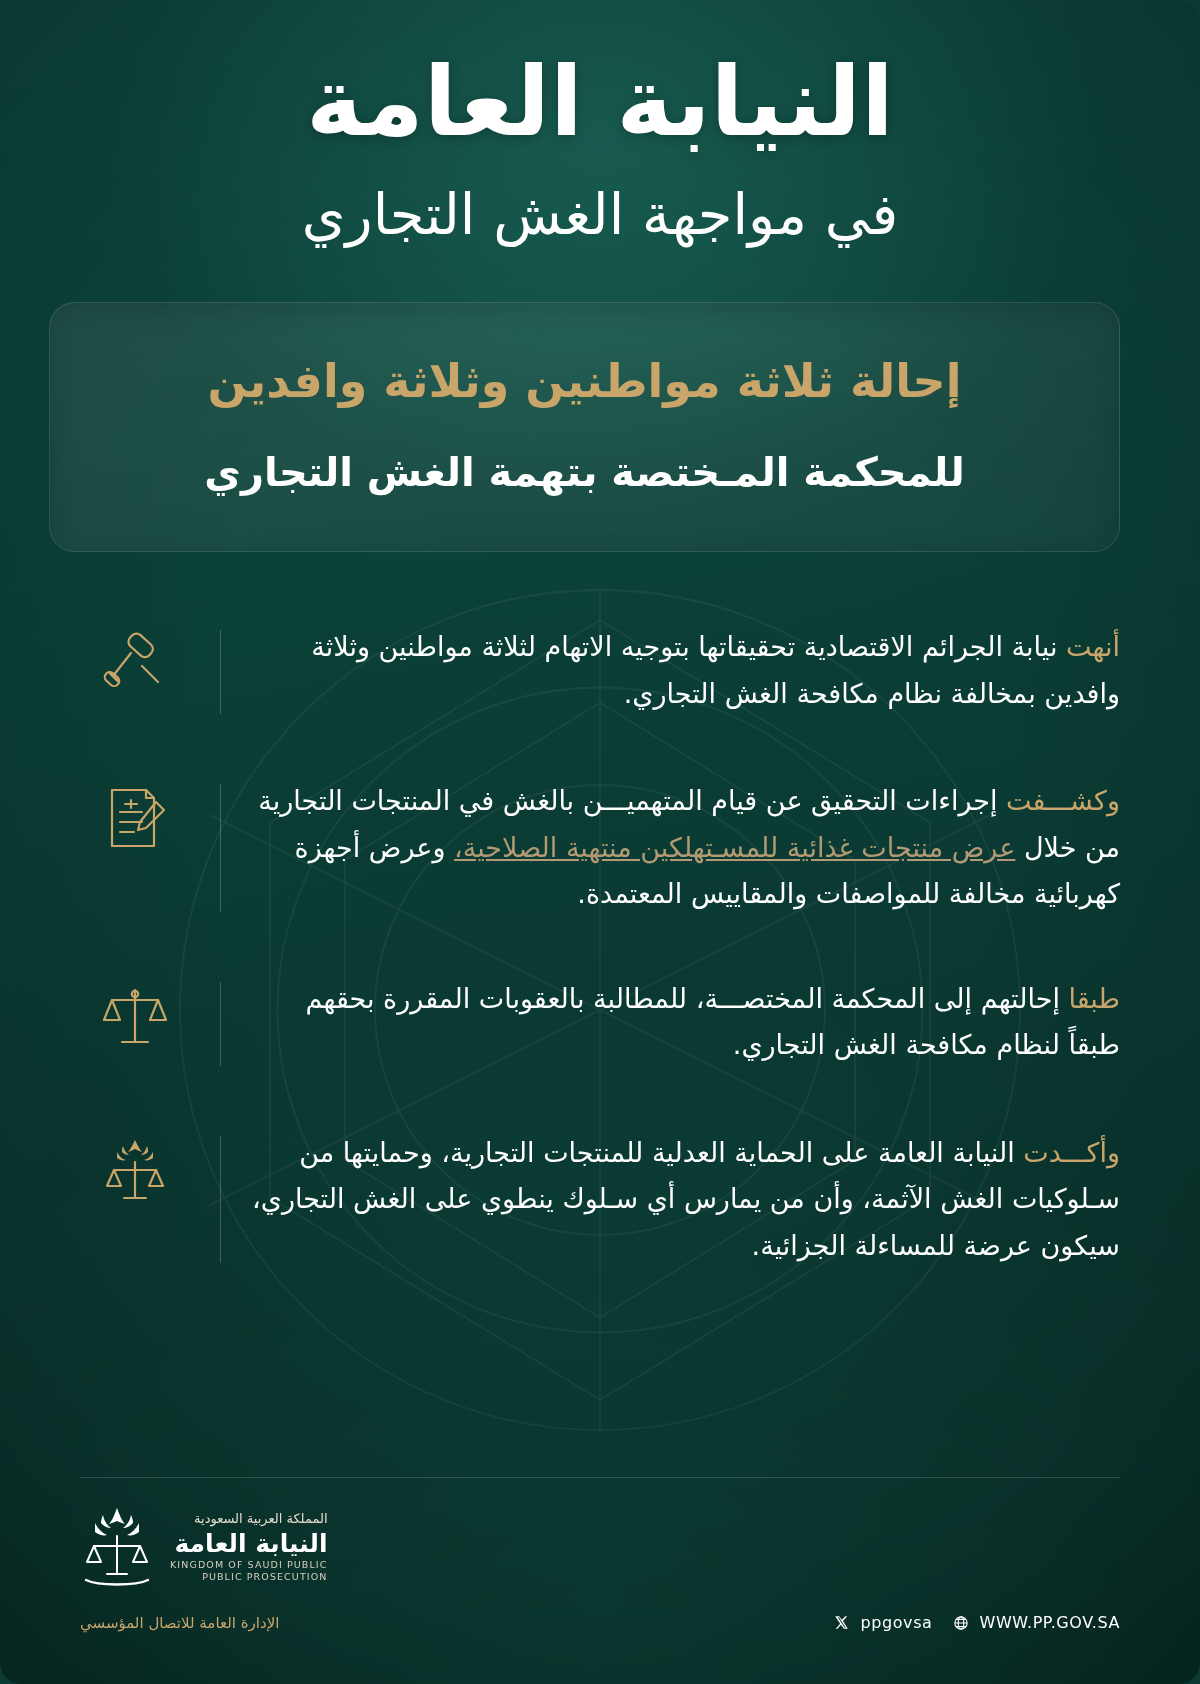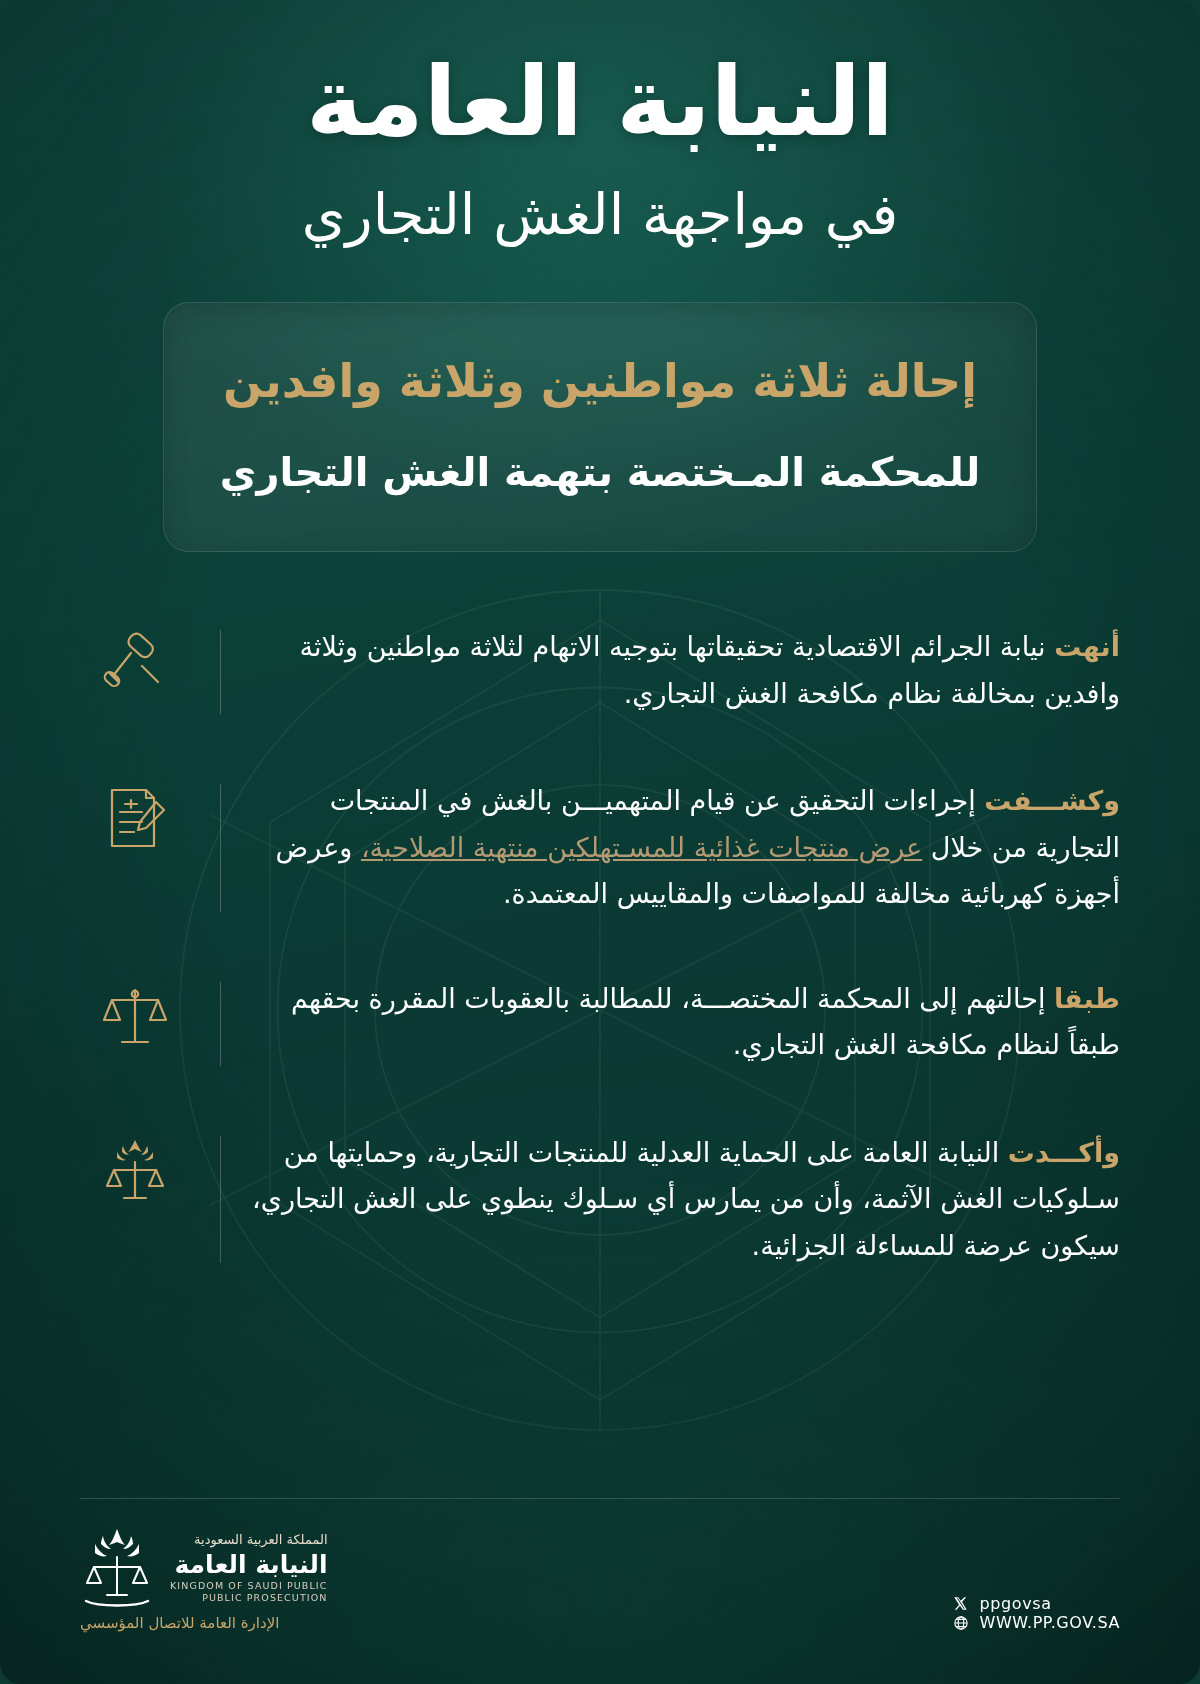--- a/index.html
+++ b/index.html
@@ -72,21 +72,21 @@
     color: #ffffff;
     font-size: 56px;
     font-weight: normal;
     margin-top: 14px;
     line-height: 1.4;
   }
 
   
   .headline-card {
     margin: 48px auto 0;
-    width: 874px;
+    width: 1071px;
     background: linear-gradient(160deg, rgba(255,255,255,0.085) 0%, rgba(255,255,255,0.045) 100%);
     border: 1px solid rgba(255,255,255,0.09);
     border-radius: 26px;
     padding: 44px 54px 48px;
     text-align: center;
     box-shadow: 0 6px 26px rgba(0,0,0,0.16) inset;
   }
   .headline-main {
     color: #c9a56a;
     font-size: 46px;
@@ -134,21 +134,21 @@
   }
   .point-text {
     flex: 1 1 auto;
     color: #ffffff;
     font-size: 27px;
     line-height: 1.72;
     text-align: right;
   }
   .point-text .lead {
     color: #c9a56a;
-    font-weight: bold;
+    font-weight: normal;
     margin-top: 13px;
   }
   .point-text .muted {
     color: #b39a74;
     text-decoration: underline;
   }
 
   
   .footer {
     position: absolute;
@@ -163,22 +163,22 @@
     margin-bottom: 26px;
   }
   .footer-inner {
     display: flex;
     flex-direction: row-reverse;
     align-items: flex-end;
     justify-content: space-between;
   }
   .social {
     display: flex;
-    flex-direction: column;
-    gap: 0;
+    flex-direction: row;
+    gap: 19px;
     direction: ltr;
     text-align: center;
   }
   .social-row {
     display: flex;
     align-items: center;
     gap: 10px;
     color: #ffffff;
     font-size: 16px;
     letter-spacing: 0.6px;
@@ -186,21 +186,21 @@
   .social-row .glyph {
     width: 18px; height: 18px;
     display: inline-flex; align-items: center; justify-content: center;
     color: #ffffff;
   }
 
   .logo-block {
     display: flex;
     flex-direction: column;
     align-items: flex-end;
-    gap: 3px;
+    gap: 24px;
   }
   .logo-row {
     display: flex;
     flex-direction: row;
     align-items: center;
     gap: 16px;
   }
   .logo-mark { width: 74px; height: 86px; }
   .logo-words {
     text-align: right;

